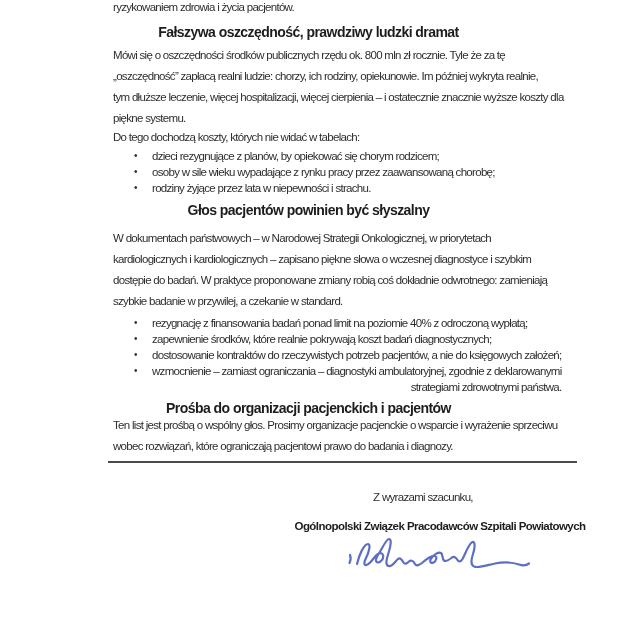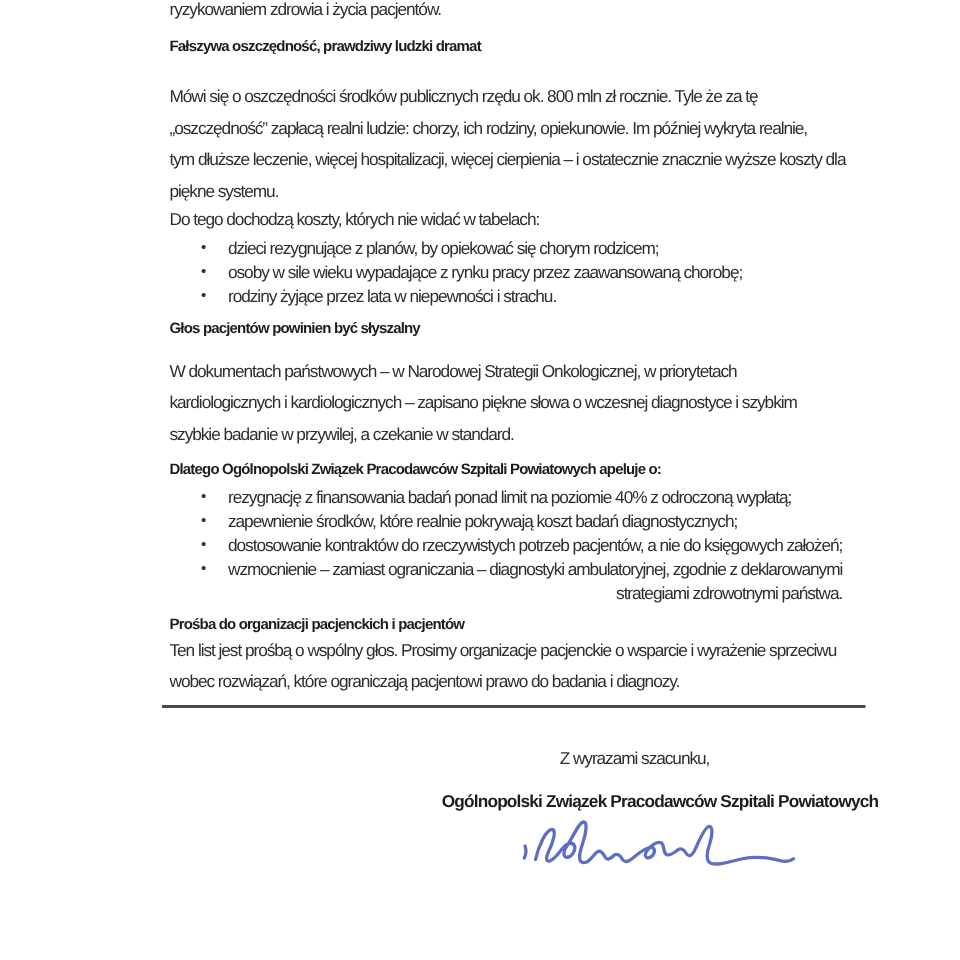--- a/index.html
+++ b/index.html
@@ -4,24 +4,24 @@
 <style>
   html,body{margin:0;padding:0;background:#ffffff;}
   body{width:640px;height:640px;overflow:hidden;}
   .page{
     position:relative;width:504px;height:640px;box-sizing:border-box;
     background:#ffffff;padding-left:113px;
     font-family:Liberation Sans, sans-serif;
     color:#2e2e2e;
   }
   .line{white-space:nowrap;font-size:11.5px;letter-spacing:-0.7px;line-height:21px;}
-  .h{font-weight:bold;font-size:10px;letter-spacing:-0.55px;line-height:14px;color:#1d1d1d;white-space:nowrap;}
+  .h{font-weight:bold;font-size:14px;letter-spacing:-0.55px;line-height:14px;color:#1d1d1d;white-space:nowrap;text-align:center;}
   .frag{line-height:14px;}
   .h1{margin-top:11px;}
-  .p1{margin-top:16px;}
+  .p1{margin-top:6px;}
   .intro{margin-top:-2px;}
   .bullets{margin-top:0;}
   .bullet{display:flex;align-items:flex-start;}
   .bullet .line{line-height:16px;text-align:right;}
   .dot{flex:0 0 18px;width:18px;margin-left:21px;font-size:10px;line-height:16px;color:#2e2e2e;}
   .h2{margin-top:7px;}
   .p2{margin-top:11px;}
   .h3{margin-top:6px;}
   .ul2{margin-top:3px;}
   .h4{margin-top:6px;}
@@ -66,24 +66,24 @@
       <div>
           <div class="line">rodziny żyjące przez lata w niepewności i strachu.</div>
         </div>
     </div>
   </div>
 
   <div class="h h2">Głos pacjentów powinien być słyszalny</div>
   <div class="p2">
     <div class="line">W dokumentach państwowych – w Narodowej Strategii Onkologicznej, w priorytetach</div>
     <div class="line">kardiologicznych i kardiologicznych – zapisano piękne słowa o wczesnej diagnostyce i szybkim</div>
+    <div class="line">dostępie do badań. W praktyce proponowane zmiany robią coś dokładnie odwrotnego: zamieniają</div>
     <div class="line">szybkie badanie w przywilej, a czekanie w standard.</div>
   </div>
 
-  <div class="h h3">Dlatego Ogólnopolski Związek Pracodawców Szpitali Powiatowych apeluje o:</div>
   <div class="bullets ul2">
     <div class="bullet">
       <span class="dot">•</span>
       <div>
           <div class="line">rezygnację z finansowania badań ponad limit na poziomie 40% z odroczoną wypłatą;</div>
         </div>
     </div>
     <div class="bullet">
       <span class="dot">•</span>
       <div>

